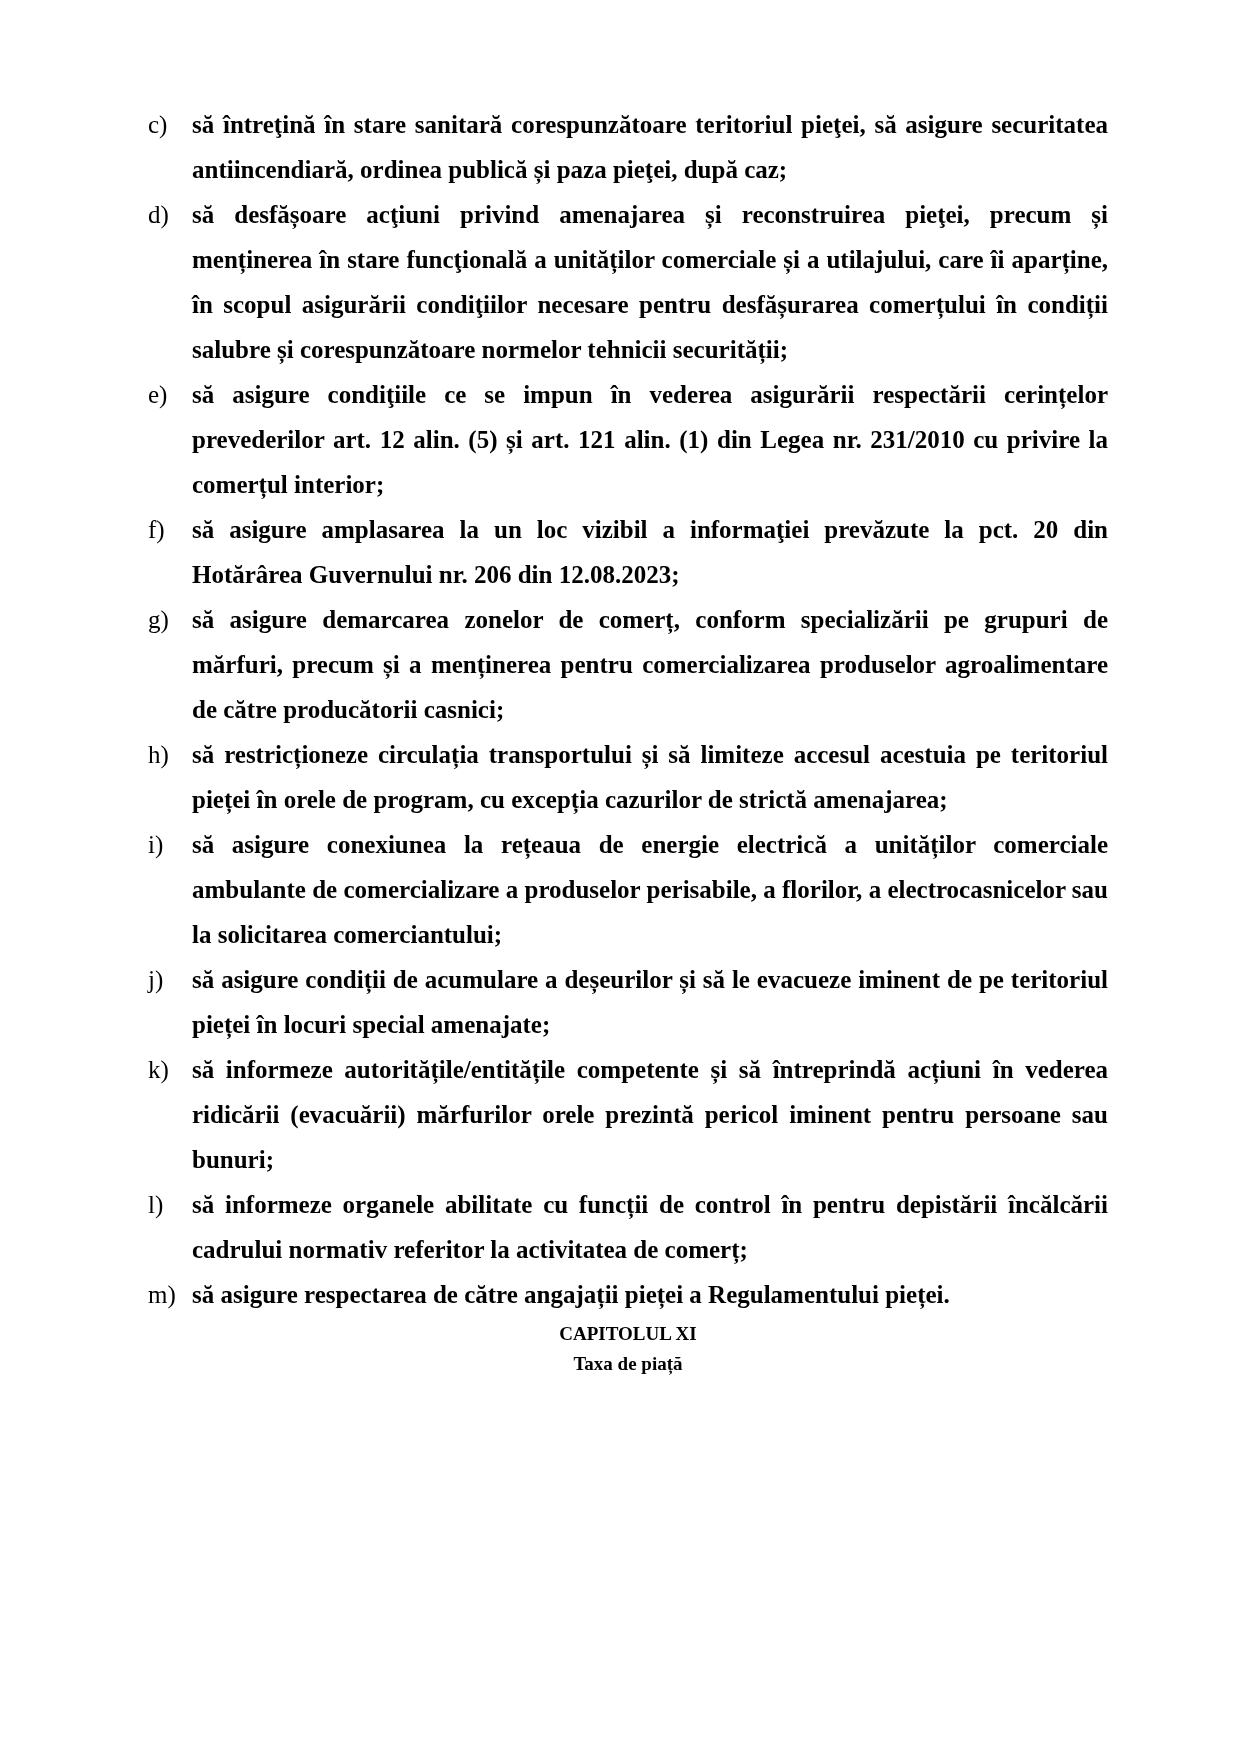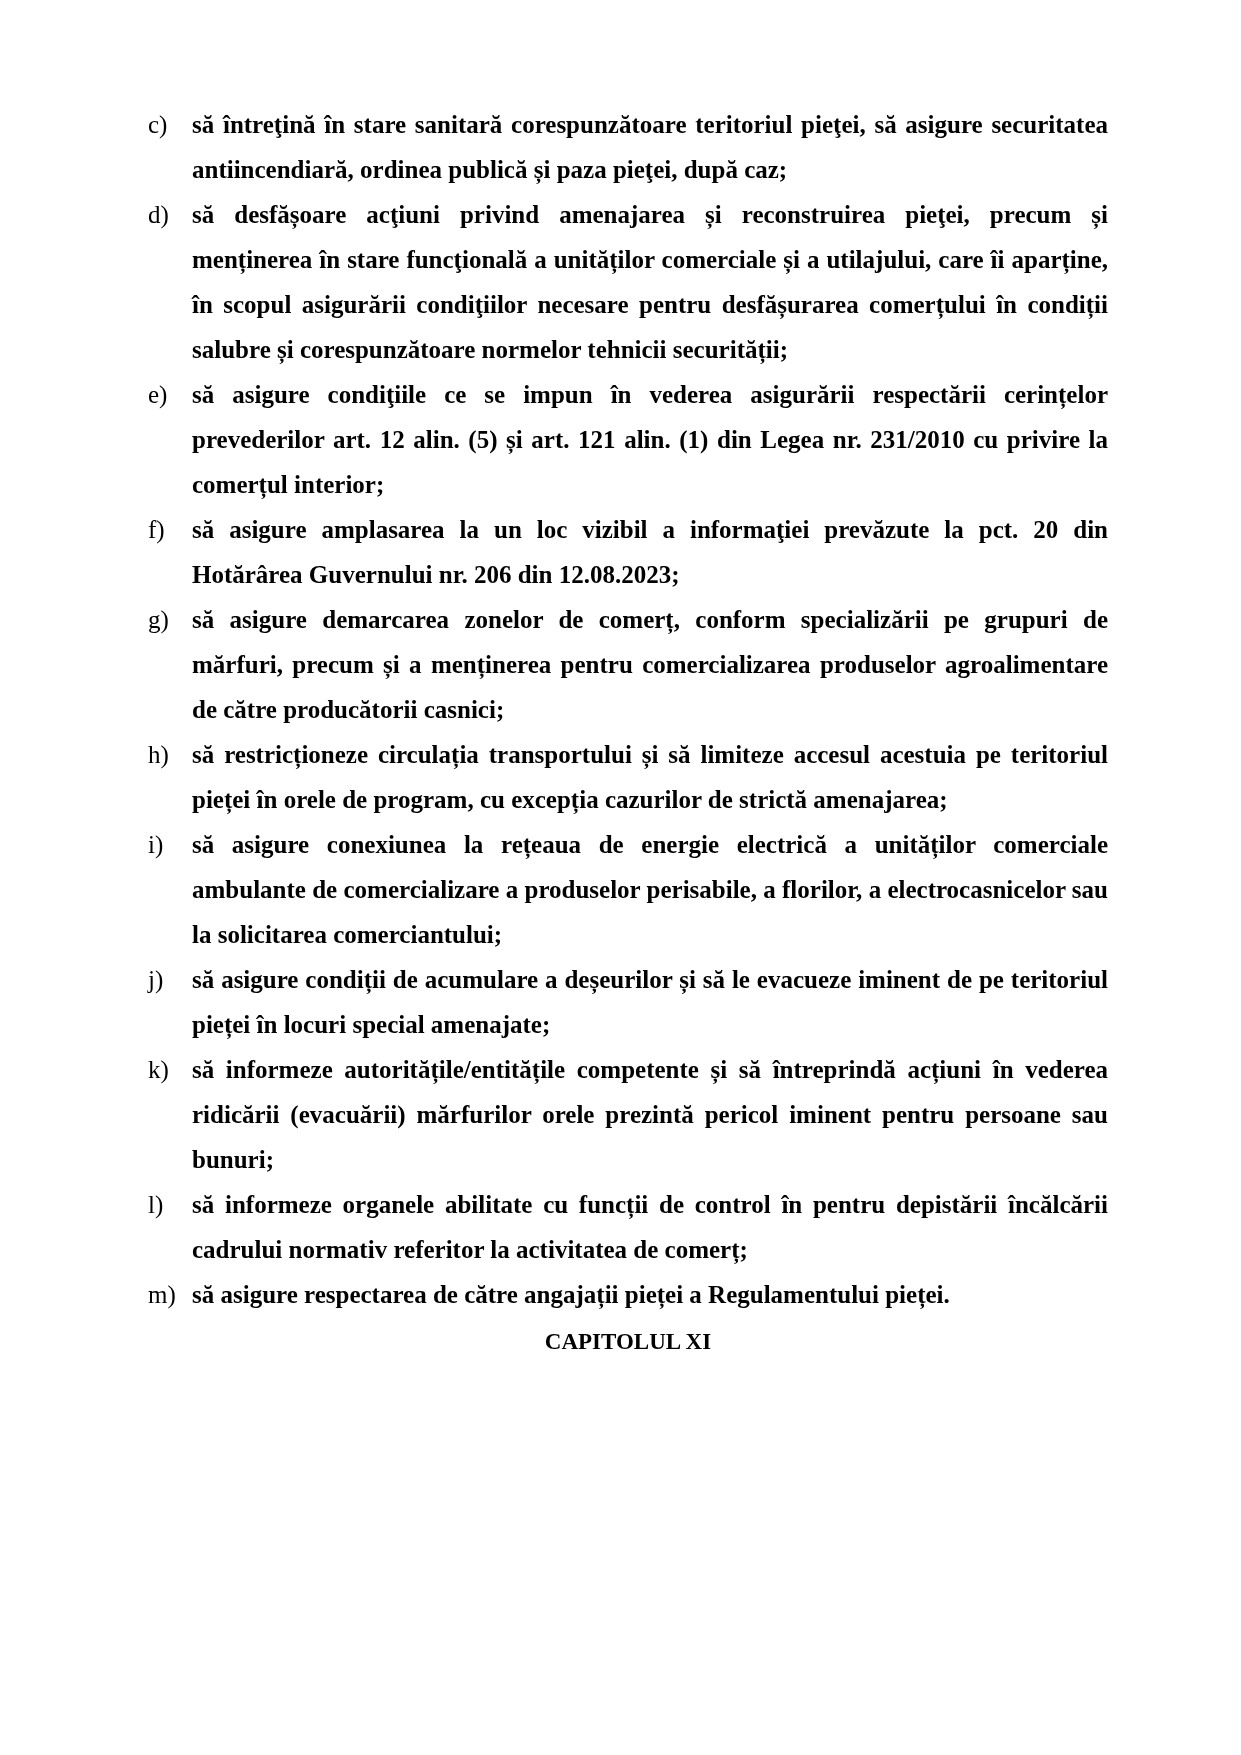--- a/index.html
+++ b/index.html
@@ -33,24 +33,24 @@
       left: 0;
       top: 0;
       width: 44px;
       white-space: nowrap;
     }
     .item-text {
       display: block;
       font-weight: bold;
     }
     .chapter {
-      margin-top: 10px;
+      margin-top: 2px;
       text-align: center;
       font-weight: bold;
-      font-size: 23px;
+      font-size: 19px;
       line-height: 30px;
       padding-left: 0;
     }
     .chapter-line {
       display: block;
     }
   </style>
 </head>
 <body>
 
@@ -106,15 +106,16 @@
     <span class="item-text">să informeze organele abilitate cu funcții de control în pentru depistării încălcării cadrului normativ referitor la activitatea de comerț;</span>
   </div>
 
   <div class="item">
     <span class="item-label">m)</span>
     <span class="item-text">să asigure respectarea de către angajații pieței a Regulamentului pieței.</span>
   </div>
 
   <div class="chapter">
     <span class="chapter-line">CAPITOLUL XI</span>
+    <span class="chapter-line">Taxa de piață</span>
   </div>
 
 </div>
 
 </body></html>

